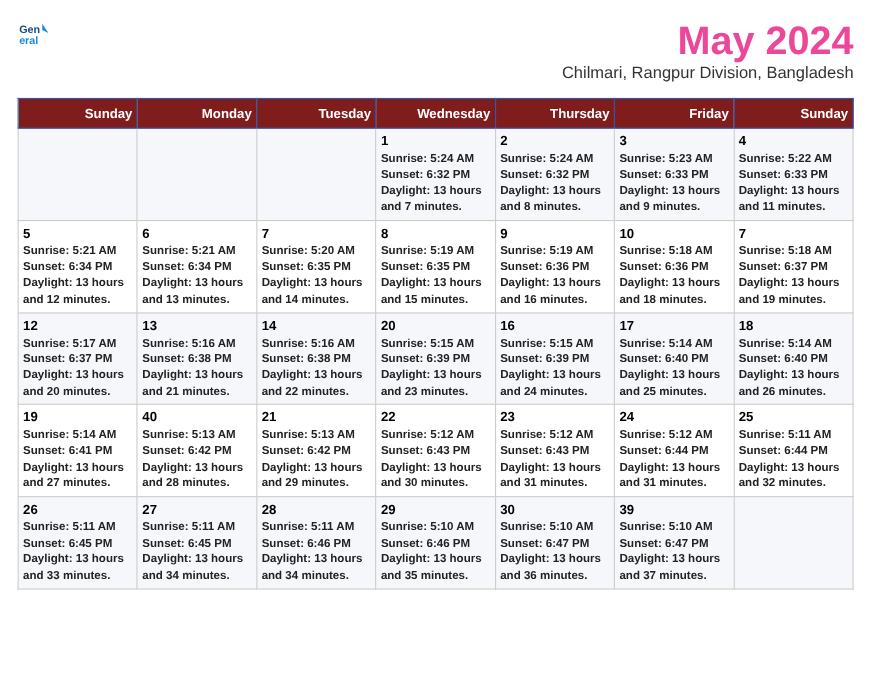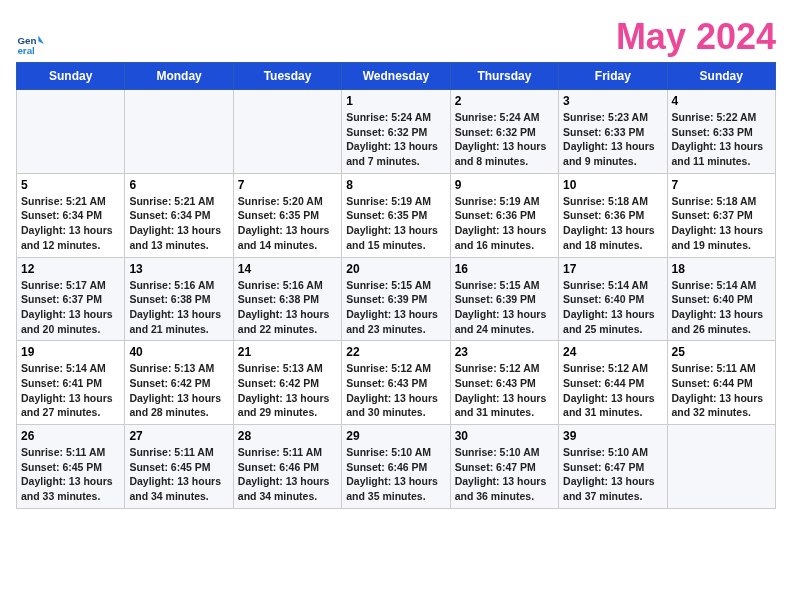--- a/index.html
+++ b/index.html
@@ -5,23 +5,23 @@
     * { box-sizing: border-box; margin: 0; padding: 0; }
     body {
       font-family: Arial, sans-serif;
       background: #fff;
       width: 792px;
       min-height: 612px;
       padding: 16px;
     }
     .header {
       display: flex;
-      align-items: flex-end;
+      align-items: flex-start;
       justify-content: space-between;
-      margin-bottom: 4px;
+      margin-bottom: 14px;
     }
     .logo {
       display: flex;
       align-items: center;
       gap: 4px;
     }
     .logo-text {
       font-size: 18px;
       font-weight: bold;
       color: #1a4a8a;
@@ -46,24 +46,24 @@
       font-size: 15px;
       color: #333;
       font-weight: normal;
     }
     .calendar {
       width: 100%;
       border-collapse: collapse;
       font-size: 11px;
     }
     .calendar thead tr th {
-      background: #1d4ed8;
+      background: #7f1d1d;
       color: #fff;
       padding: 6px 4px;
-      text-align: center;
+      text-align: right;
       font-size: 12px;
       border: 1px solid #2a5ab5;
     }
     .calendar tbody tr td {
       border: 1px solid #ccc;
       vertical-align: top;
       padding: 4px;
       width: 108px;
       min-height: 80px;
       background: #fff;
@@ -96,20 +96,21 @@
 <div class="header">
   <div class="logo">
     <svg class="logo-icon" viewBox="0 0 40 40" xmlns="http://www.w3.org/2000/svg">
       <text x="2" y="20" font-size="14" font-weight="bold" fill="#1a4a8a">Gen</text>
       <text x="2" y="34" font-size="14" font-weight="bold" fill="#1a8adc">eral</text>
       <polygon points="32,8 40,20 32,16" fill="#1a8adc"></polygon>
     </svg>
   </div>
   <div class="title-block">
     <div class="main-title">May 2024</div>
+    <div class="subtitle">Chilmari, Rangpur Division, Bangladesh</div>
   </div>
 </div>
 
 <table class="calendar">
   <thead>
     <tr>
         <th>Sunday</th>
         <th>Monday</th>
         <th>Tuesday</th>
         <th>Wednesday</th>

